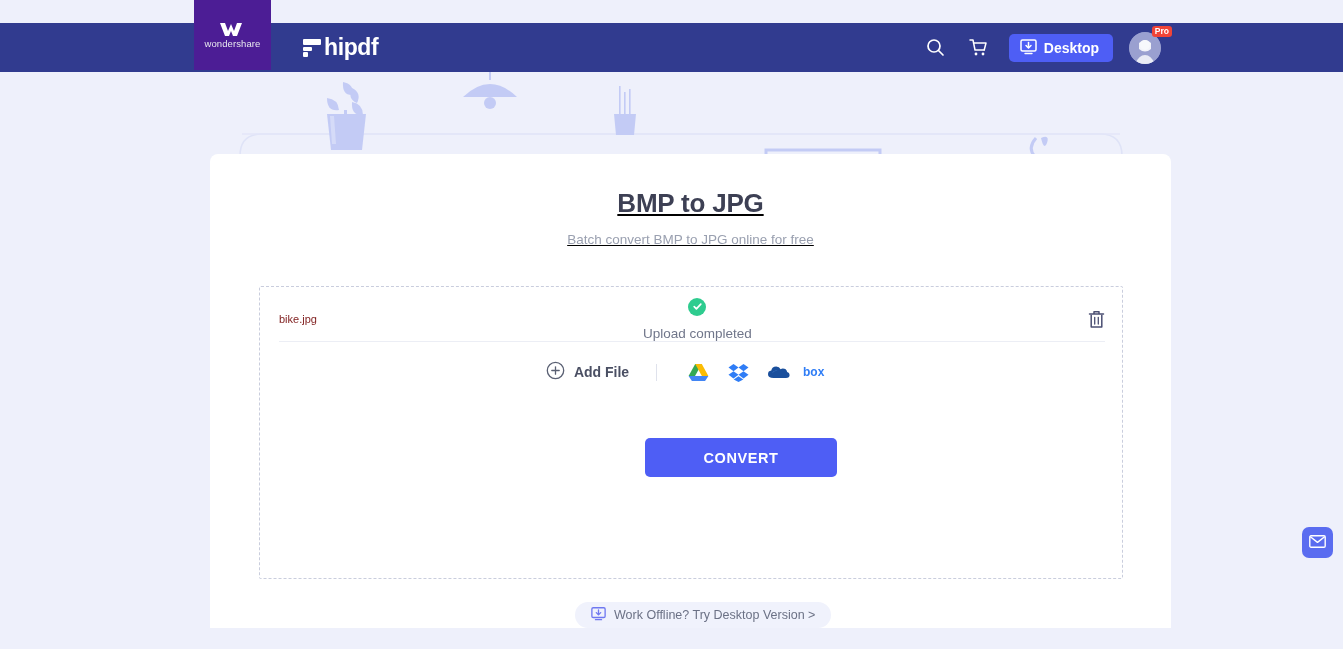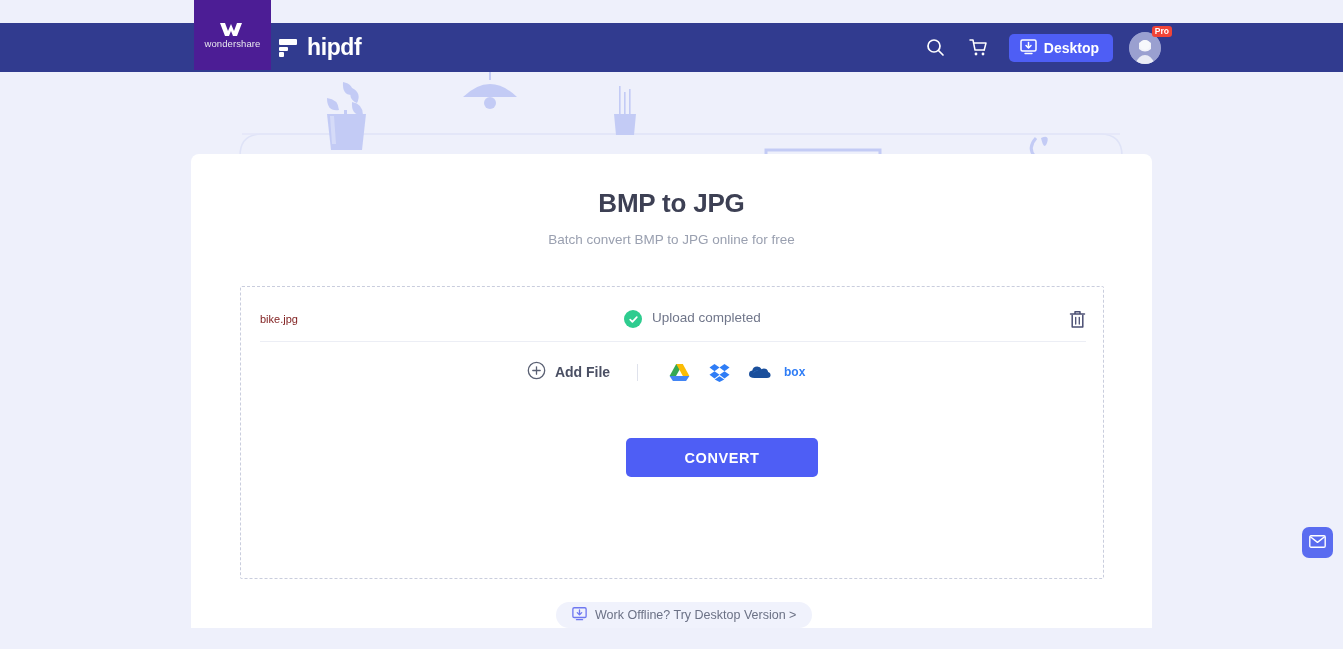--- a/index.html
+++ b/index.html
@@ -18,21 +18,21 @@
     align-items: center; justify-content: center; gap: 3px; z-index: 30;
   }
   .ws-mark { width: 26px; height: 13px; }
   .ws-text { color: #e8e9ef; font-size: 9.5px; letter-spacing: .1px; }
 
   
   .header {
     position: absolute; left: 0; top: 23px; width: 1343px; height: 49px;
     background: #313b8f; display: flex; align-items: center; z-index: 20;
   }
-  .logo-wrap { position: absolute; left: 278px; display: flex; align-items: center; gap: 9px; }
+  .logo-wrap { position: absolute; left: 302px; display: flex; align-items: center; gap: 2px; }
   .logo-mark { width: 20px; height: 20px; }
   .logo-text { color: #fff; font-size: 23px; font-weight: bold; letter-spacing: -.4px; }
 
   .nav { position: absolute; left: 398px; display: flex; align-items: center; }
   .nav-item {
     color: #dfe2f4; font-size: 14.5px; padding: 0 20px; cursor: pointer; white-space: nowrap;
   }
   .nav-item:first-child { padding-left: 0; }
 
   .hdr-right { position: absolute; right: 182px; display: flex; align-items: center; gap: 0; }
@@ -47,39 +47,39 @@
   .pro-badge {
     position: absolute; top: -6px; right: -11px; background: #f04438; color: #fff;
     font-size: 8.5px; font-weight: bold; border-radius: 3px; padding: 1px 3px; line-height: 1.1;
   }
 
   
   .hero { position: absolute; left: 0; top: 72px; width: 1343px; height: 110px; overflow: hidden; }
 
   
   .card {
-    position: absolute; left: 191px; top: 154px; width: 961px; height: 474px;
-    background: #fff; border-radius: 8px 8px 0 0; z-index: 10;
+    position: absolute; left: 210px; top: 154px; width: 961px; height: 474px;
+    background: #fff; border-radius: 8px 8px 0 0; z-index: 10; text-decoration: underline;
   }
   .page-title {
     text-align: center; margin-top: 34px; font-size: 26px; font-weight: bold;
     color: #3d4054; letter-spacing: -.2px;
   }
   .page-sub { text-align: center; margin-top: 13px; font-size: 13.5px; color: #9aa0b0; }
 
   .dropbox {
     position: absolute; left: 49px; top: 132px; width: 864px; height: 293px;
     border: 1px dashed #c9cddd; border-radius: 2px;
   }
   .file-row {
     position: absolute; left: 19px; top: 10px; width: 826px; height: 44px;
     display: flex; align-items: center;
   }
   .file-name { font-size: 11px; color: #7f1d1d; text-align: right; }
-  .file-status { position: absolute; left: 364px; display: flex; align-items: flex-start; gap: 10px; }
+  .file-status { position: absolute; left: 364px; display: flex; align-items: center; gap: 10px; flex-direction: column; }
   .check-circle {
     width: 18px; height: 18px; border-radius: 50%; background: #2ecc8f;
     display: flex; align-items: center; justify-content: center;
   }
   .status-text { font-size: 13.5px; color: #70768a; white-space: nowrap; }
   .trash-btn { position: absolute; right: 0; cursor: pointer; display: flex; }
 
   .divider { position: absolute; left: 19px; top: 54px; width: 826px; height: 1px; background: #eceef5; }
 
   .addrow {

